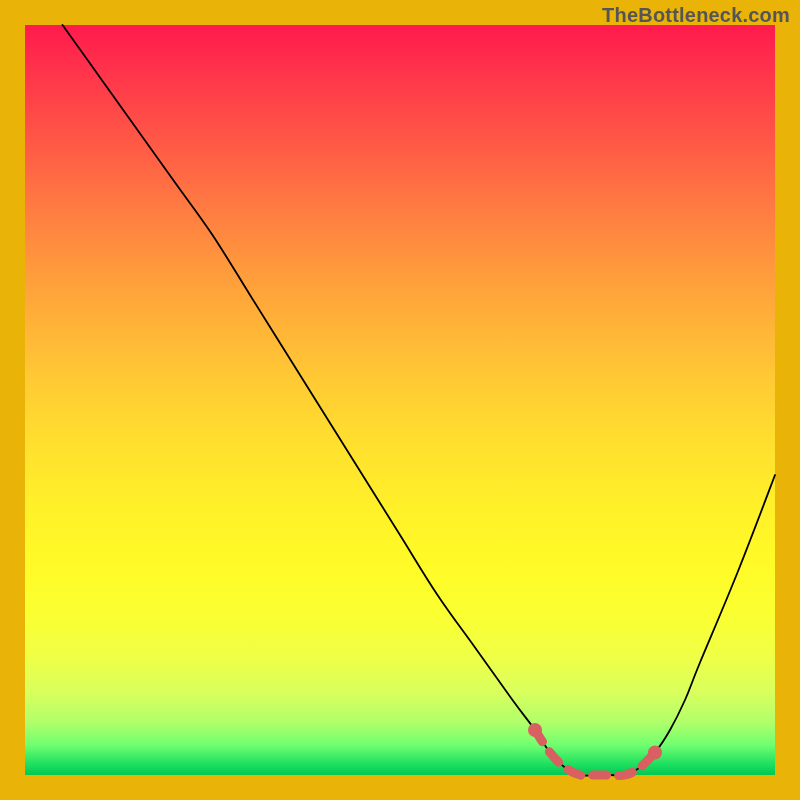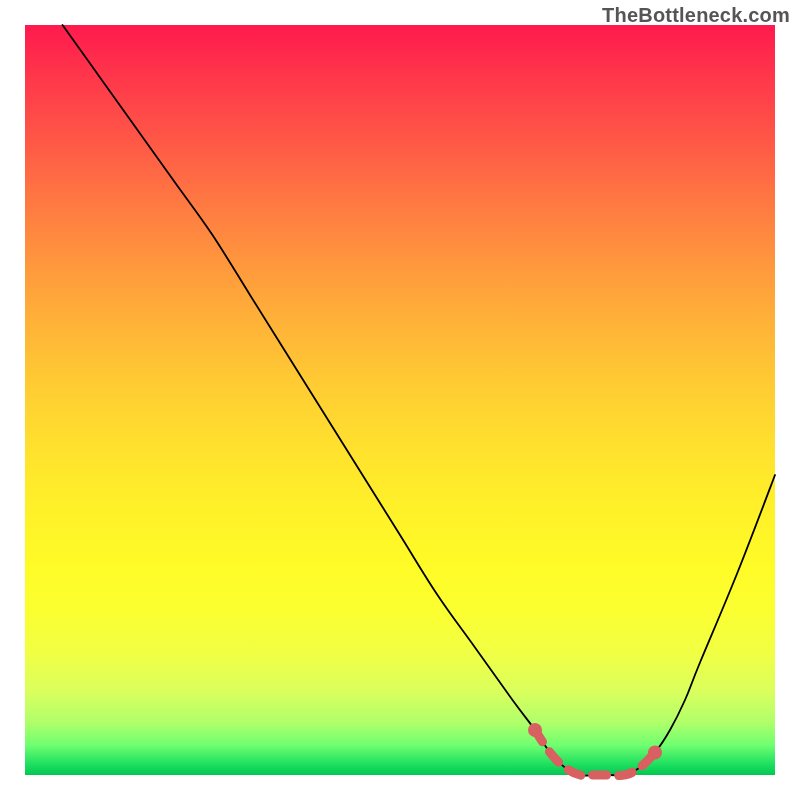--- a/index.html
+++ b/index.html
@@ -1,21 +1,21 @@
 <!DOCTYPE html>
 <html><head>
 <meta charset="utf-8">
 <style>
   * { margin: 0; padding: 0; box-sizing: border-box; }
   html, body { width: 800px; height: 800px; overflow: hidden; background: #000; }
   .frame {
     position: relative;
     width: 800px;
     height: 800px;
-    background: #ffffff;
+    background: #eab308;
   }
   .plot-area {
     position: absolute;
     left: 25px;
     top: 25px;
     width: 750px;
     height: 750px;
     background: linear-gradient(to bottom,
       #ff1a4d 0%,
       #ff3b4a 8%,

